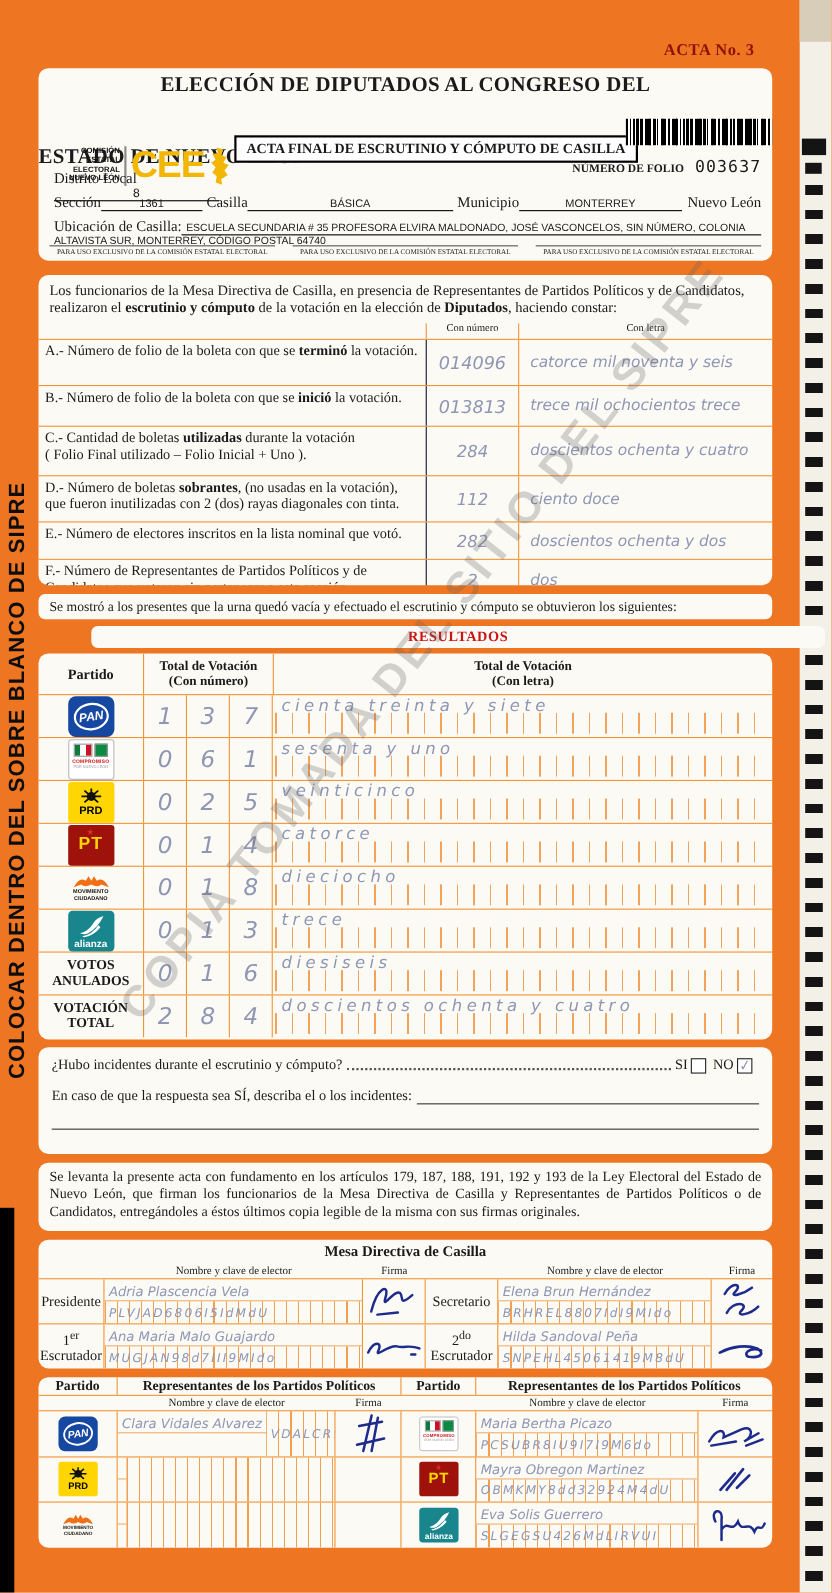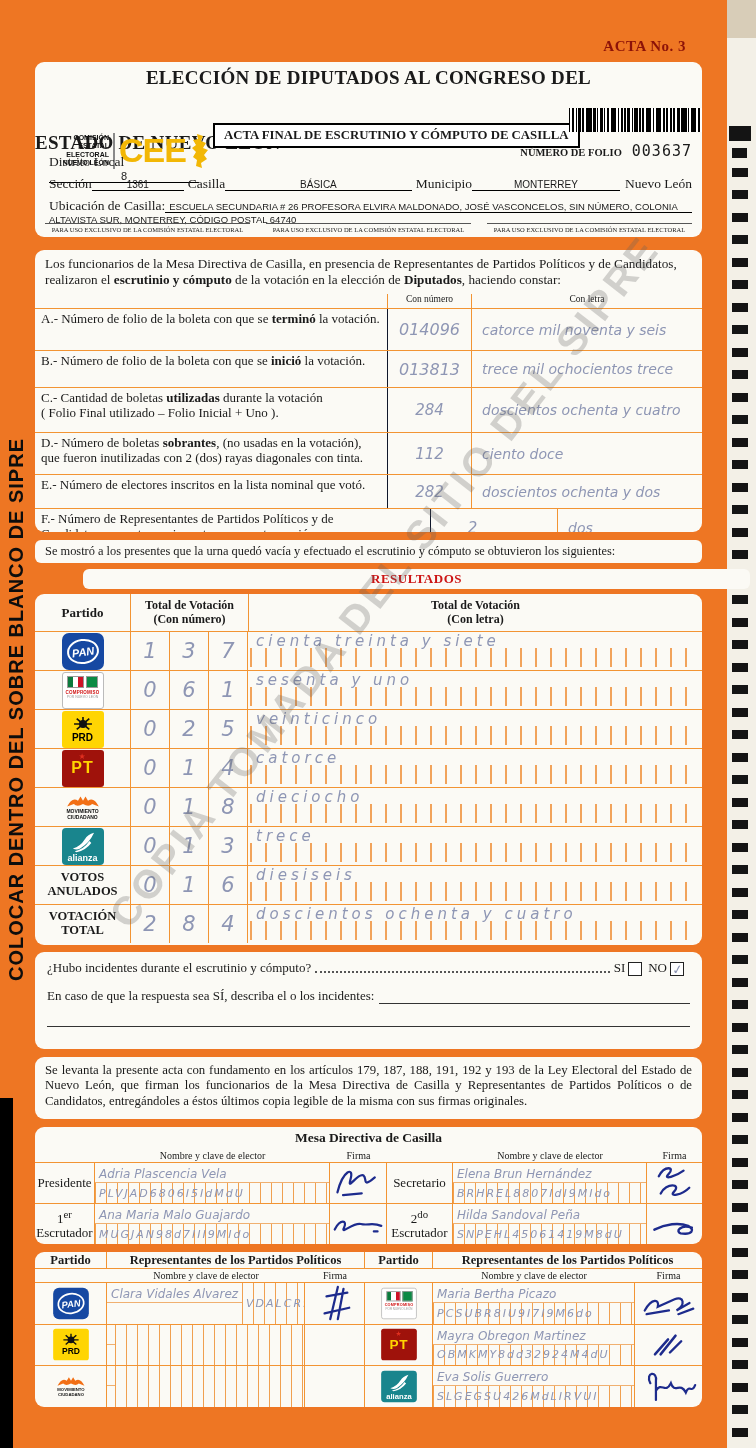--- a/index.html
+++ b/index.html
@@ -62,21 +62,21 @@
 
   
   .intro-card { top:250px; height:282px; }
   .intro-p { padding:6px 10px 3px; font:13.2px "Liberation Serif", serif; line-height:1.22; }
   .cnt-table { position:absolute; left:0; top:44px; right:0; bottom:0; }
   .cnt-header { display:flex; height:15px; border-bottom:1px solid #f29433; font:9.5px "Liberation Serif", serif; }
   .cnt-h-desc { width:352px; }
   .cnt-h-num { width:84px; border-left:1px solid #f29433; text-align:center; }
   .cnt-h-let { flex:1; border-left:1px solid #f29433; text-align:center; }
   .cnt-row { display:flex; border-bottom:1px solid #f29433; }
-  .cnt-row:last-child { border-bottom:none;gap:43px; }
+  .cnt-row:last-child { border-bottom:none; }
   .cnt-desc { width:352px; padding:3px 6px 0; font:13px "Liberation Serif", serif; line-height:1.15; }
   .cnt-num { width:84px; border-left:1px solid #0f172a; display:flex; align-items:center; justify-content:center; font-size:16px; }
   .cnt-let { flex:1; border-left:1px solid #f29433; display:flex; align-items:center; padding-left:10px; font-size:14px; }
 
   
   .note-strip { top:540px; height:23px; display:flex; align-items:center; padding-left:10px; font:12.4px "Liberation Serif", serif; border-radius:6px; }
   .results-title { top:569px; height:20px; display:flex; align-items:center; justify-content:center; border-radius:6px;margin-left:48px; }
   .results-title span { font:bold 13px "Liberation Serif", serif; color:#cc1414; letter-spacing:0.5px; }
   .results-card { top:594px; height:351px; }
   .res-head { display:flex; height:37px; font-family:"Liberation Serif", serif; font-weight:bold; }
@@ -207,21 +207,21 @@
       <span>Sección</span>
       <span class="u fvalue" style="width:92px;">1361</span>
       <span style="margin-left:4px;">Casilla</span>
       <span class="u fvalue" style="flex:1;">BÁSICA</span>
       <span style="margin-left:4px;">Municipio</span>
       <span class="u fvalue" style="width:148px;">MONTERREY</span>
       <span style="margin-left:5px;">Nuevo León</span>
     </div>
     <div class="field-row ubic">
       <span style="white-space:nowrap;">Ubicación de Casilla:</span>
-      <span class="u fvalue" style="flex:1; font-size:9.5px; text-align:left; padding-left:4px;">ESCUELA SECUNDARIA # 26 PROFESORA ELVIRA MALDONADO, JOSÉ VASCONCELOS, SIN NÚMERO, COLONIA</span>
+      <span class="u fvalue" style="flex:1; font-size:9.5px; text-align:left; padding-left:4px;">ESCUELA SECUNDARIA # 35 PROFESORA ELVIRA MALDONADO, JOSÉ VASCONCELOS, SIN NÚMERO, COLONIA</span>
     </div>
     <div class="ubic2">ALTAVISTA SUR, MONTERREY, CÓDIGO POSTAL 64740</div>
     <div class="notes-row">
       <span class="note">PARA USO EXCLUSIVO DE LA COMISIÓN ESTATAL ELECTORAL</span>
       <span class="note">PARA USO EXCLUSIVO DE LA COMISIÓN ESTATAL ELECTORAL</span>
       <span class="note">PARA USO EXCLUSIVO DE LA COMISIÓN ESTATAL ELECTORAL</span>
     </div>
   </div>
 
   <div class="card intro-card">

